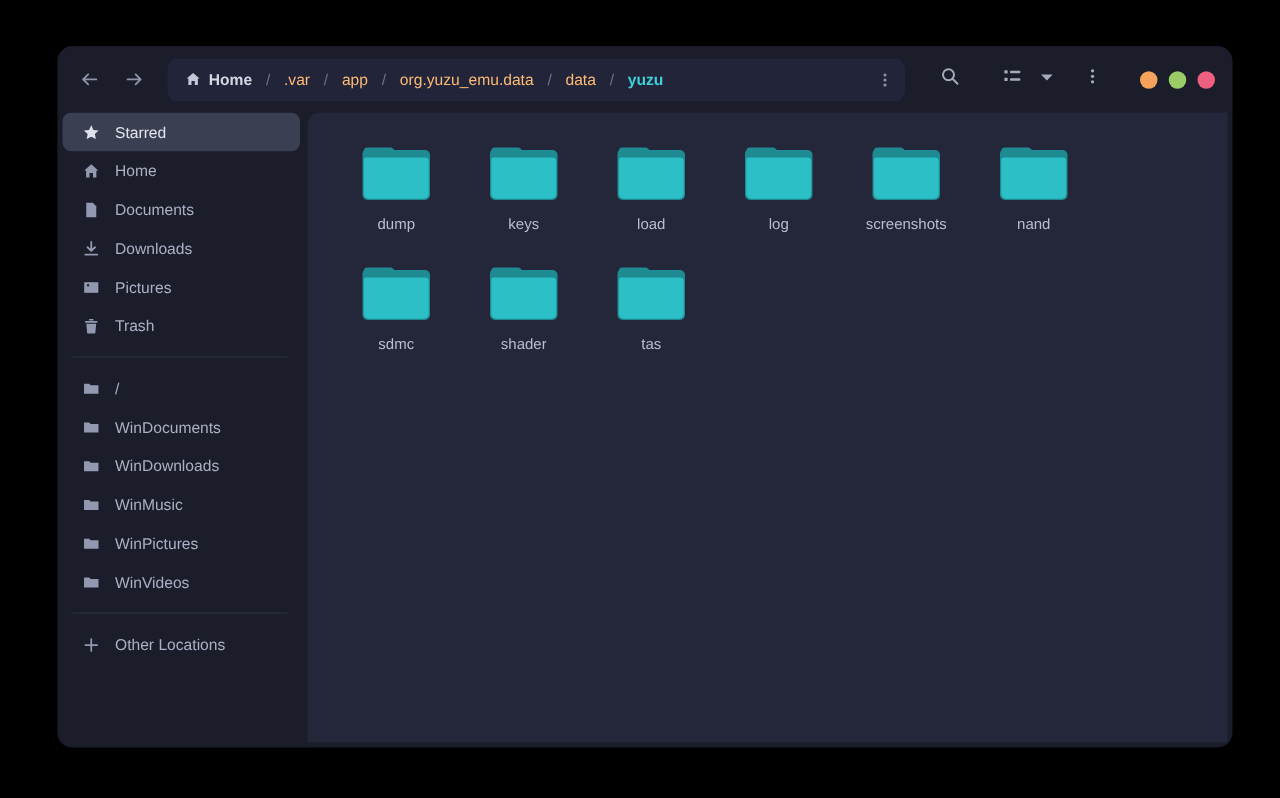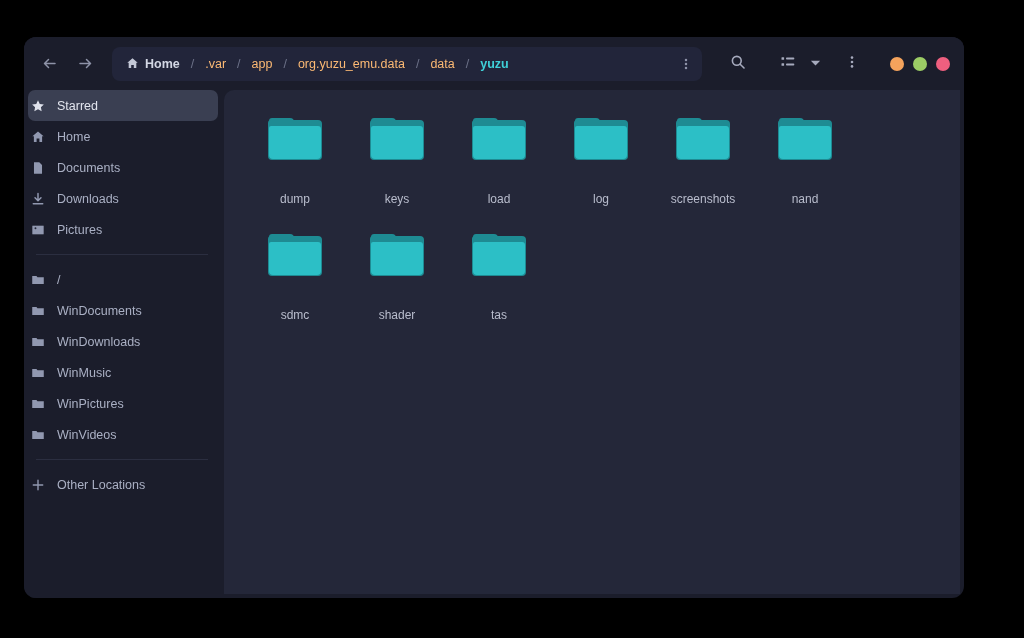--- a/index.html
+++ b/index.html
@@ -5,21 +5,21 @@
   * { box-sizing: border-box; margin: 0; padding: 0; }
   html, body {
     width: 1024px; height: 638px;
     background: #000000;
     font-family: "Liberation Sans", sans-serif;
     overflow: hidden;
   }
 
   .window {
     position: absolute;
-    left: 24px; top: 37px;
+    left: 46px; top: 37px;
     width: 940px; height: 561px;
     background: #1b1d2b;
     border-radius: 12px;
     overflow: hidden;
     display: flex;
     flex-direction: column;
   }
 
   
   .headerbar {
@@ -110,21 +110,21 @@
     flex: 0 0 200px;
     background: #1b1d2b;
     padding: 0 6px 0 4px;
     overflow: hidden;
   }
   .side-item {
     height: 31px;
     display: flex;
     align-items: center;
     gap: 11px;
-    padding: 0 2px;
+    padding: 0 15px;
     border-radius: 7px;
     color: #aab0c4;
     font-size: 12.5px;
     margin-bottom: 0px;
   }
   .side-item .si-icon {
     width: 16px; height: 16px;
     display: flex; align-items: center; justify-content: center;
     color: #9198b0;
     flex: 0 0 16px;
@@ -190,21 +190,20 @@
     border-radius: 2px 3px 4px 4px;
   }
   .fname {
     font-size: 12px;
     color: #b9bdcd;
     text-align: center;
     max-width: 100px;
     white-space: nowrap;
     overflow: hidden;
     text-overflow: ellipsis;
-    margin-top: 20px;
   }
 </style>
 </head>
 <body>
 
 <div class="window">
 
   <div class="headerbar">
 
     <div class="navbtns">
@@ -363,20 +362,30 @@
           <svg width="14" height="14" viewBox="0 0 16 16" fill="currentColor">
             <path d="M1.6 3.2h12.8v9.6H1.6z" opacity="0.35"></path>
             <path d="M1.6 3.2h12.8v9.6H1.6zm1.2 8.4 3.1-3.6 2.2 2.4 2-2.1 3.1 3.3z"></path>
             <circle cx="5.1" cy="6" r="1.1" fill="#242739"></circle>
           </svg>
         </span>
         <span>Pictures</span>
       </div>
 
 
+      <div class="side-item">
+        <span class="si-icon">
+          <svg width="14" height="14" viewBox="0 0 16 16" fill="currentColor">
+            <path d="M6 1.4h4v1.3H6z"></path>
+            <rect x="2.2" y="3.1" width="11.6" height="1.7" rx="0.7"></rect>
+            <path d="M3.5 5.6h9l-0.7 8.2a.8.8 0 0 1-.8.8H5a.8.8 0 0 1-.8-.8z"></path>
+          </svg>
+        </span>
+        <span>Trash</span>
+      </div>
 
       <div class="side-sep"></div>
 
       <div class="side-item">
         <span class="si-icon">
           <svg width="14" height="14" viewBox="0 0 16 16" fill="currentColor">
             <path d="M1.4 3.4h4.8l1.2 1.5h7.2v7.7H1.4z"></path>
           </svg>
         </span>
         <span>/</span>

